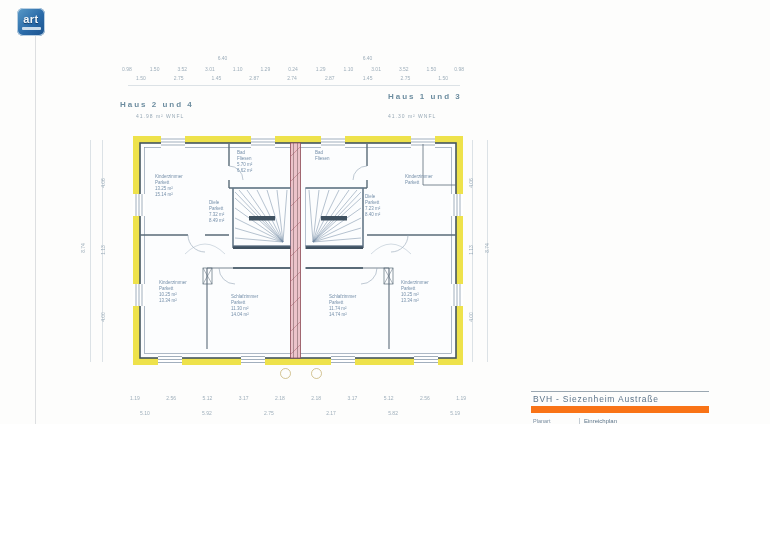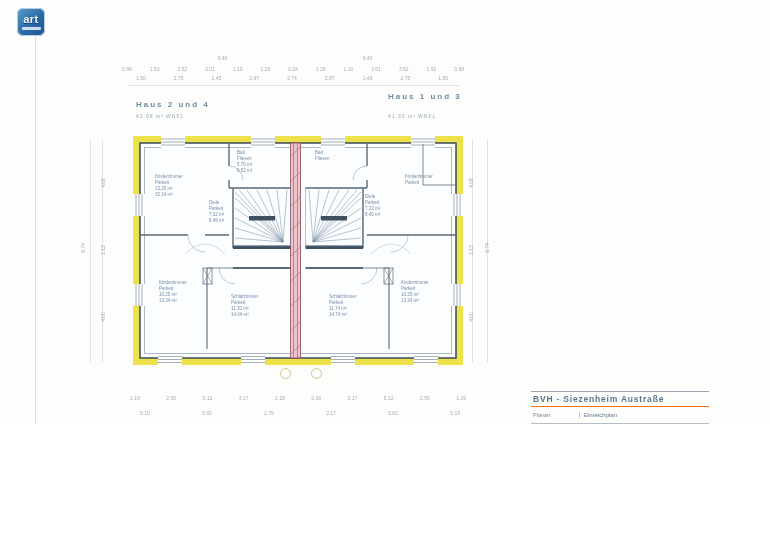--- a/index.html
+++ b/index.html
@@ -27,22 +27,22 @@
   .dim{font-size:5px;color:#7d93a4;opacity:.75;white-space:nowrap;}
   .dimline{background:#bcc7cf;opacity:.5;}
   .dimcol{display:flex;flex-direction:column;justify-content:space-around;align-items:center;}
   .dimcol .dim{transform:rotate(-90deg);}
   .dim-rot{font-size:5px;color:#7d93a4;opacity:.75;transform:rotate(-90deg);transform-origin:center;}
   
   .bubble{width:9px;height:9px;border:1px solid #bda65e;border-radius:50%;opacity:.65;}
   
   .tblock{left:531px;top:391px;width:178px;font-size:6px;color:#64798c;}
   .tb-box{border-top:1px solid #9aa7b1;border-bottom:1px solid #9aa7b1;}
-  .tb-project{height:14px;display:flex;align-items:center;font-size:8.5px;font-weight:700;
-              color:#5d7489;letter-spacing:.8px;border-bottom:1px solid #f97316;padding-left:2px;}
+  .tb-project{height:14px;display:flex;align-items:center;font-size:8.5px;font-weight:400;
+              color:#5d7489;letter-spacing:.8px;border-bottom:7px solid #f97316;padding-left:2px;}
   .tb-row{display:flex;align-items:center;height:16px;border-bottom:1px solid #b3bec7;}
   .tb-label{width:46px;padding-left:2px;color:#7b8ea0;font-size:5.5px;}
   .tb-val{flex:1;font-size:6px;color:#5e7589;border-left:1px solid #c4ccd3;padding-left:4px;}
   .tb-val2l{width:32px;font-size:5.5px;color:#7b8ea0;border-left:1px solid #c4ccd3;padding-left:3px;}
   .tb-val2{width:42px;font-size:6px;border-left:1px solid #c4ccd3;padding-left:3px;}
   .tb-verf{display:flex;align-items:center;height:11px;}
   .tb-verf-label{width:46px;padding-left:2px;font-size:5px;color:#8b9cab;}
   .tb-verf-val{font-size:6.5px;font-weight:700;color:#48617a;letter-spacing:.4px;}
   .tb-addr{margin:2px 0 0 48px;line-height:6px;}
   .tb-addr div{font-size:4.5px;color:#93a3b1;opacity:.85;}
@@ -55,21 +55,21 @@
 <div id="page">
 
   <div class="abs scan-vline"></div>
   <div class="abs scan-bline"></div>
 
   <div class="abs logo">
     <div class="logo-text">art</div>
     <div class="logo-bar"></div>
   </div>
 
-  <div class="abs plan-title" style="left:136px;top:100px;">Haus 2 und 4</div>
+  <div class="abs plan-title" style="left:120px;top:100px;">Haus 2 und 4</div>
   <div class="abs plan-sub" style="left:136px;top:113px;">41.98 m² WNFL</div>
   <div class="abs plan-title" style="left:388px;top:92px;">Haus 1 und 3</div>
   <div class="abs plan-sub" style="left:388px;top:113px;">41.30 m² WNFL</div>
   <div class="abs handnote" style="left:354px;top:140px;">BAD</div>
 
   <div class="abs dimrow" style="left:150px;top:55px;width:290px;justify-content:space-around;">
       <span class="dim">6.40</span>
       <span class="dim">6.40</span>
     </div>
   <div class="abs dimrow" style="left:122px;top:66px;width:342px;">

